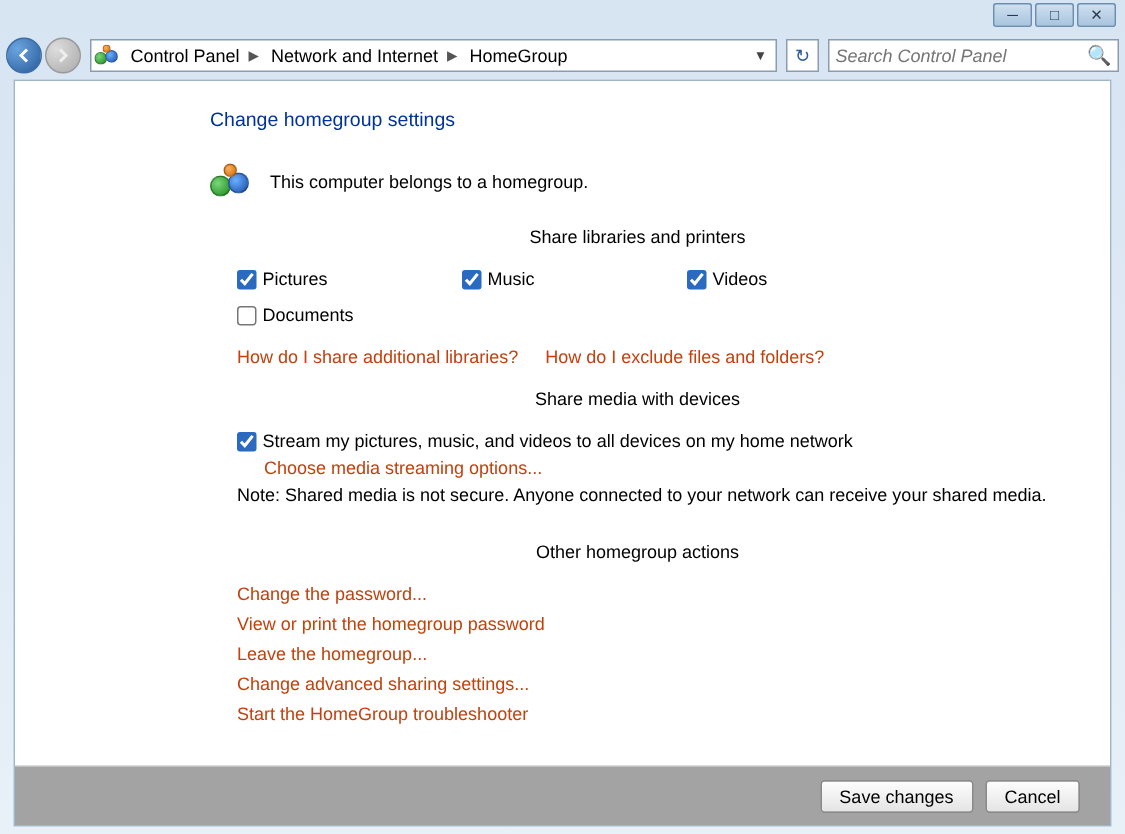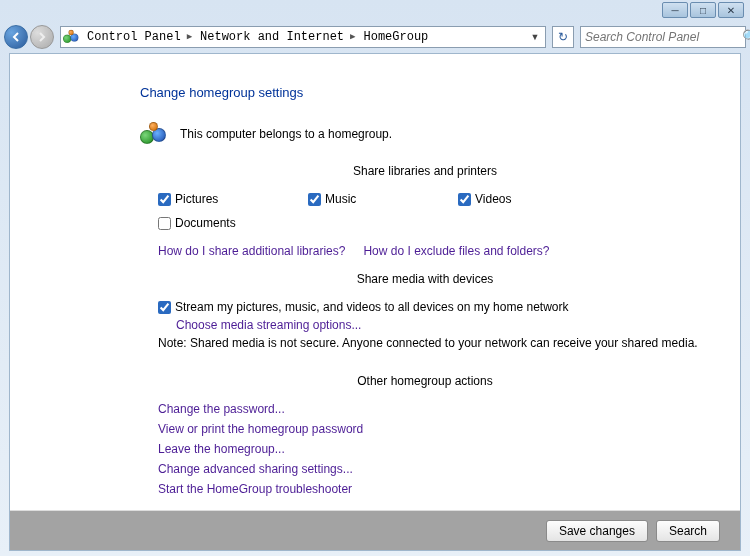--- a/index.html
+++ b/index.html
@@ -64,54 +64,53 @@
 .addr-icon {
   width: 18px; height: 16px;
   display: flex; align-items: center; justify-content: center;
   margin-right: 2px;
 }
 .crumb {
   display: flex; align-items: center;
   padding: 0 4px;
   height: 100%;
   color: #000;
-  font-family: Liberation Mono, monospace;
 }
 .crumb .chev { margin-left: 6px; color: #555; font-size: 9px; }
 .addr-spacer { flex: 1; }
 .addr-drop { width: 16px; display: flex; align-items: center; justify-content: center; color: #444; font-size: 9px; }
 .refresh {
   width: 22px; height: 22px;
   border: 1px solid #8a9db0;
   background: #fff;
   display: flex; align-items: center; justify-content: center;
   color: #2a5a9a;
   font-size: 12px;
 }
 .search {
-  width: 166px; height: 22px;
+  width: 194px; height: 22px;
   border: 1px solid #8a9db0;
   background: #fff;
   display: flex; align-items: center;
   padding: 0 4px;
   margin-left: 6px;
 }
 .search input {
   flex: 1; border: none; outline: none;
   font-style: italic; color: #888;
   font-size: 12px;
   font-family: inherit;
 }
 .search .mag { color: #2a5a9a; font-size: 13px; }
 .content {
   position: absolute;
   top: 53px; left: 9px; right: 9px; bottom: 5px;
   background: #fff;
   border: 1px solid #9fb6cc;
-  padding: 31px 0 0 0;
+  padding: 18px 0 0 0;
   overflow: hidden;
 }
 .inner { padding: 0 30px 0 130px; }
 .page-title {
   color: #003399;
   font-size: 13px;
   margin-bottom: 22px;
 }
 .status-row {
   display: flex; align-items: center; gap: 12px;
@@ -140,21 +139,21 @@
   grid-template-columns: 150px 150px 150px;
   gap: 10px 0;
   padding-left: 18px;
   margin-bottom: 14px;
 }
 .chk { display: flex; align-items: center; gap: 4px; }
 .chk input[type="checkbox"] {
   width: 13px; height: 13px;
   accent-color: #2a6ac0;
 }
-.link { color: #4c1d95; cursor: pointer; }
+.link { color: #c2410c; cursor: pointer; }
 .links-row { padding-left: 18px; display: flex; gap: 18px; margin-bottom: 14px; }
 .stream-block { padding-left: 18px; margin-bottom: 4px; }
 .stream-block .chk { margin-bottom: 4px; }
 .stream-block .opt { margin-left: 18px; margin-bottom: 4px; }
 .note { padding-left: 18px; color: #000; margin-bottom: 24px; }
 .action-list { padding-left: 18px; }
 .action-list div { margin-bottom: 6px; }
 .footer {
   position: absolute;
   left: 0; right: 0; bottom: 0;
@@ -297,15 +296,15 @@
       <div><span class="link">Change the password...</span></div>
       <div><span class="link">View or print the homegroup password</span></div>
       <div><span class="link">Leave the homegroup...</span></div>
       <div><span class="link">Change advanced sharing settings...</span></div>
       <div><span class="link">Start the HomeGroup troubleshooter</span></div>
     </div>
   </div>
 
   <div class="footer">
     <button class="btn">Save changes</button>
-    <button class="btn">Search</button>
+    <button class="btn">Cancel</button>
   </div>
 </div>
 
 </body></html>

